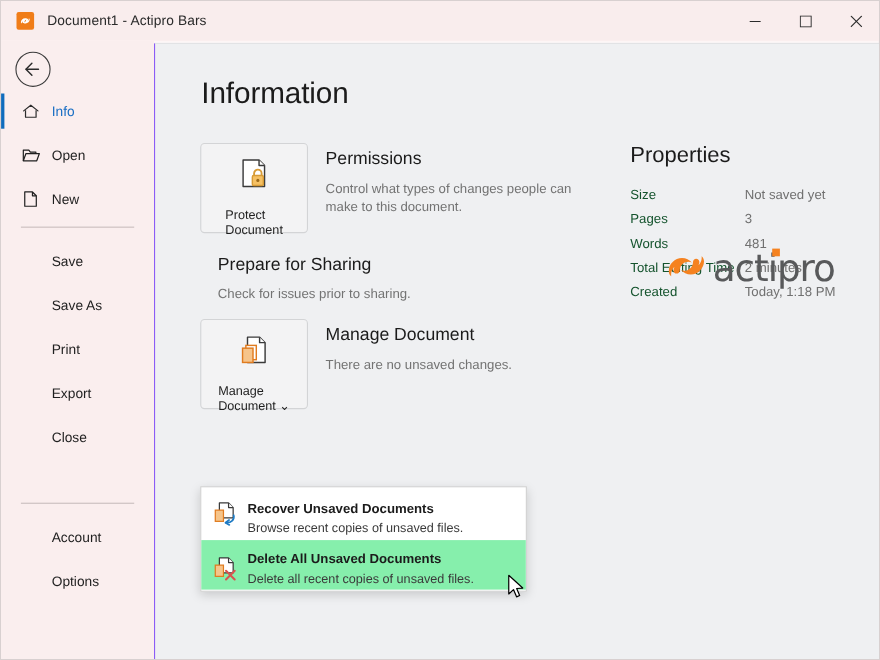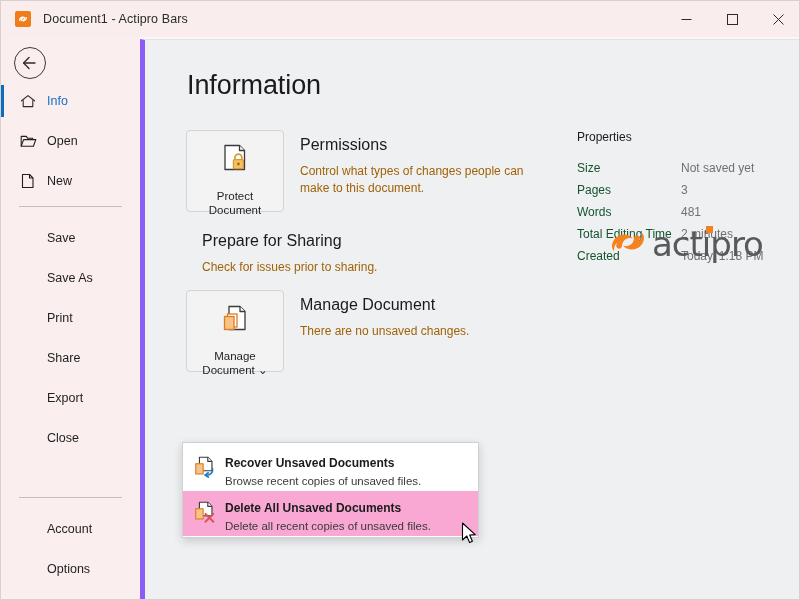--- a/index.html
+++ b/index.html
@@ -91,21 +91,21 @@
     margin: 9px 18px 15px 18px;
   }
   .nav-gap { height: 26px; }
 
   
   .content {
     position: absolute; top: 38px; left: 139px;
     width: 660px; height: 561px;
     background: #eff0f2;
     border-top: 1px solid #e2e3e5;
-    border-left: 5px solid #8b5cf6;
+    border-left: 1px solid #8b5cf6;
     text-decoration: underline;
   }
   .page-title {
     position: absolute; left: 42px; top: 30px;
     font-size: 27px; font-weight: 400; color: #1b1b1b;
     letter-spacing: -.1px;
   }
 
   
   .sections { position: absolute; left: 41px; top: 90px; width: 350px; }
@@ -115,37 +115,37 @@
     background: #f3f3f4;
     border: 1px solid #d3d4d6;
     border-radius: 4px;
     display: flex; flex-direction: column;
     align-items: center; justify-content: flex-start;
     padding-top: 10px;
     flex: 0 0 auto;
   }
   .big-btn .glyph { height: 38px; display: flex; align-items: center; justify-content: center; }
   .big-btn .cap {
-    font-size: 11.5px; color: #1f1f1f; text-align: center;
+    font-size: 11.5px; color: #1f1f1f; text-align: left;
     line-height: 14px; margin-top: 14px;
   }
   .sec-text { margin-left: 16px; padding-top: 6px; }
   .sec-head {
     font-size: 16px; color: #1b1b1b; font-weight: 400;
     margin-bottom: 9px;
   }
   .sec-desc {
-    font-size: 12px; color: #a16207; line-height: 17px;
+    font-size: 12px; color: #737373; line-height: 17px;
     max-width: 232px;
   }
 
   
   .props { position: absolute; left: 432px; top: 90px; width: 220px; }
   .props-head {
-    font-size: 12px; color: #1b1b1b; margin-bottom: 13px;
+    font-size: 20px; color: #1b1b1b; margin-bottom: 13px;
   }
   .prop-row { display: flex; height: 22px; align-items: center; }
   .prop-name { width: 104px; font-size: 12px; color: #14532d; }
   .prop-val  { font-size: 12px; color: #707070; }
 
   
   .logo {
     position: absolute; left: 463px; top: 184px;
     display: flex; align-items: flex-start;
   }
@@ -161,21 +161,21 @@
     width: 297px; height: 96px;
     background: #ffffff;
     border: 1px solid #d0d0d0;
     box-shadow: 0 3px 9px rgba(0,0,0,.17);
     padding: 3px 0;
   }
   .menu-item {
     display: flex; align-items: flex-start;
     height: 45px; padding: 6px 8px 0 8px;
   }
-  .menu-item.hot { background: #f9a8d4; }
+  .menu-item.hot { background: #86efac; align-items: center; }
   .menu-ico {
     width: 28px; height: 30px; flex: 0 0 auto;
     display: flex; align-items: center; justify-content: center;
     margin-right: 6px;
   }
   .menu-txt { padding-top: 1px; }
   .menu-title {
     font-size: 12px; font-weight: bold; color: #1b1b1b;
     line-height: 16px;
   }
@@ -263,23 +263,20 @@
       <div class="nav-sep"></div>
 
       <div class="nav-item indented">
         <span class="nav-lbl">Save</span>
       </div>
       <div class="nav-item indented">
         <span class="nav-lbl">Save As</span>
       </div>
       <div class="nav-item indented">
         <span class="nav-lbl">Print</span>
-      </div>
-      <div class="nav-item indented">
-        <span class="nav-lbl">Share</span>
       </div>
       <div class="nav-item indented">
         <span class="nav-lbl">Export</span>
       </div>
       <div class="nav-item indented">
         <span class="nav-lbl">Close</span>
       </div>
 
       <div class="nav-gap"></div>
       <div class="nav-sep"></div>

